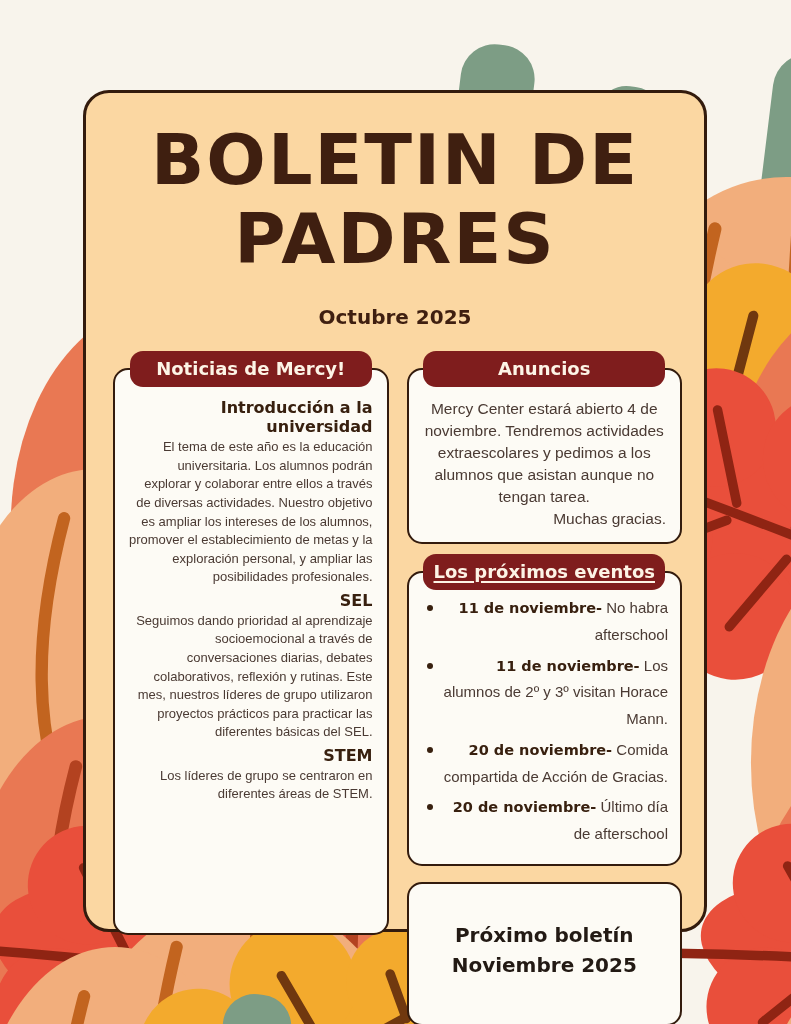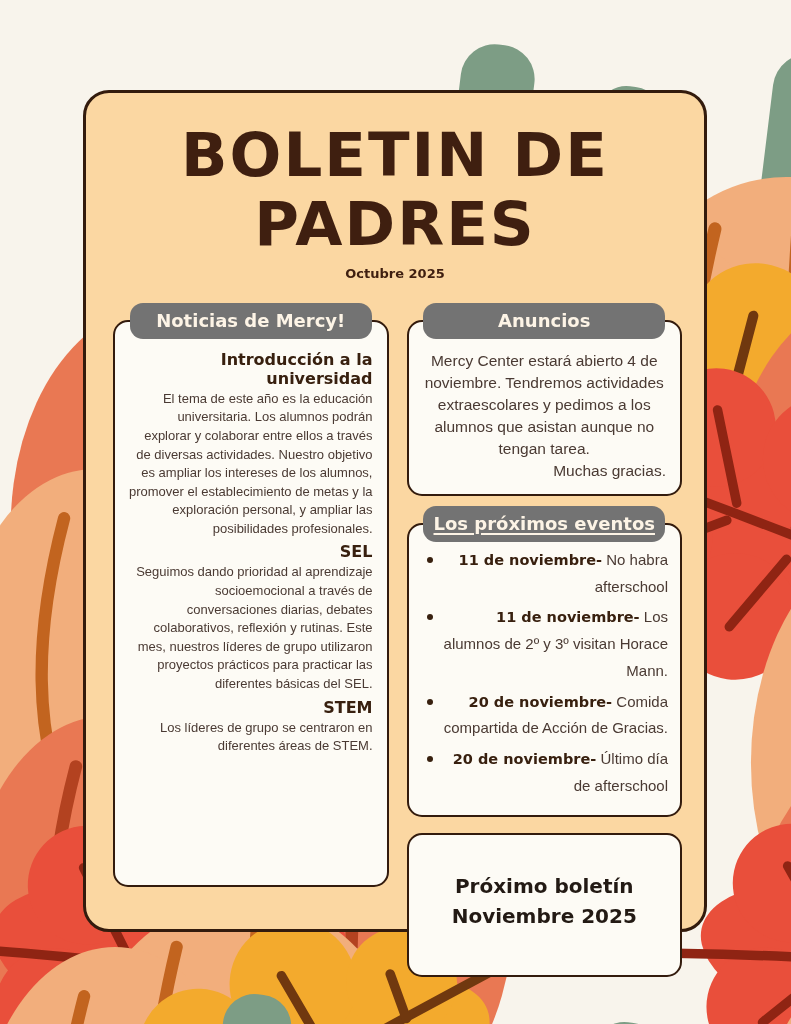--- a/index.html
+++ b/index.html
@@ -25,46 +25,46 @@
     background:#fbd7a2;
     border:3px solid #331b0d;
     border-radius:26px;
     box-sizing:border-box;
   }
   .title{
     margin-top:28px;
     text-align:center;
     font-family:"DejaVu Sans", sans-serif;
     font-weight:800;
-    font-size:61px;
+    font-size:70px;
     line-height:1.13;
     letter-spacing:2px;
     color:#3f1f10;
   }
   .subtitle{
-    margin-top:7px;
-    text-align:center;
-    font-family:"DejaVu Sans", sans-serif;
-    font-weight:bold;
-    font-size:13px;
+    margin-top:26px;
+    text-align:center;
+    font-family:"DejaVu Sans", sans-serif;
+    font-weight:bold;
+    font-size:20px;
     color:#3f1f10;
   }
   .cols{
     display:flex;
     gap:18px;
     padding:0 22px 0 27px;
     margin-top:22px;
     align-items:flex-start;
   }
   .col{flex:1;display:flex;flex-direction:column;}
   .pill{
     position:relative;z-index:2;
     margin:0 auto -19px auto;
     width:88%;
-    background:#737373;
+    background:#7f1d1d;
     color:#fdf4e6;
     border-radius:13px;
     text-align:center;
     font-family:"DejaVu Sans", sans-serif;
     font-weight:bold;
     font-size:18px;
     padding:7px 0 8px 0;
   }
   .pill.underlined{text-decoration:underline;text-underline-offset:3px;text-decoration-thickness:2px;}
   .card{

